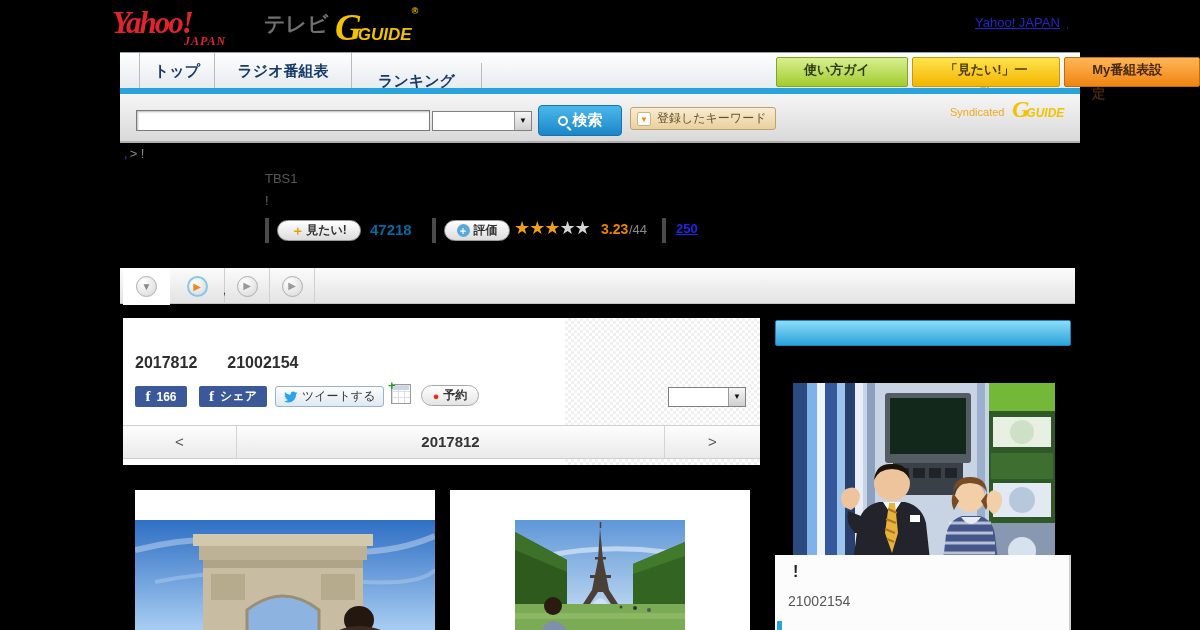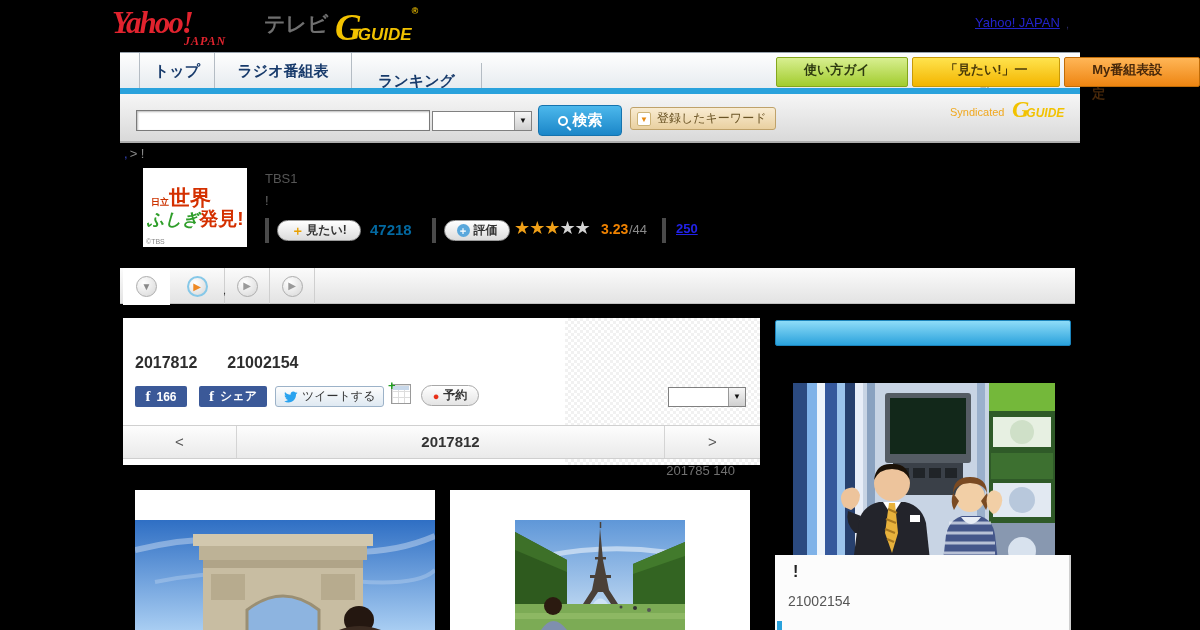--- a/index.html
+++ b/index.html
@@ -193,29 +193,20 @@
       <span>登録したキーワード</span>
     </div>
     <span class="syndicated">Syndicated</span>
     <div class="gguide-small"><span class="g">G</span><span class="t">GUIDE</span></div>
   </div>
 
   <div class="breadcrumb">
     <span class="pfx">,</span><span>&gt; !</span>
   </div>
 
-  <div class="logo-card">
-    <div class="logo-l1">
-      <span class="logo-maker">日立</span><span class="logo-w1">世界</span>
-    </div>
-    <div class="logo-l2">
-      <span class="logo-w2">ふしぎ</span><span class="logo-w3">発見!</span>
-    </div>
-    <div class="logo-copy">©TBS</div>
-  </div>
   <div class="channel">TBS1</div>
   <div class="ptitle">!</div>
   <div class="sep sep1"></div>
   <div class="mitai-btn">
     <span class="plus-gold">＋</span>
     <span class="lbl">見たい!</span>
   </div>
   <div class="mitai-count">47218</div>
   <div class="sep sep2"></div>
   <div class="rate-btn">
@@ -281,21 +272,20 @@
     <div class="selectbox sel-2">
       <div class="sel-face"></div>
       <div class="sel-arrow">▼</div>
     </div>
     <div class="pagination">
       <div class="pg-prev">&lt;</div>
       <div class="pg-cur">2017812</div>
       <div class="pg-next">&gt;</div>
     </div>
   </div>
-  <div class="below-note">201785  140</div>
 
   <div class="photo-card card-arc">
     <div class="photo-arc">
       <svg width="300" height="110" viewBox="0 0 300 110">
         <defs>
             <linearGradient id="skyA" x1="0" y1="0" x2="0" y2="1">
               <stop offset="0" stop-color="#2f6fc4"></stop>
               <stop offset="1" stop-color="#a8cdf2"></stop>
             </linearGradient>
           </defs>

